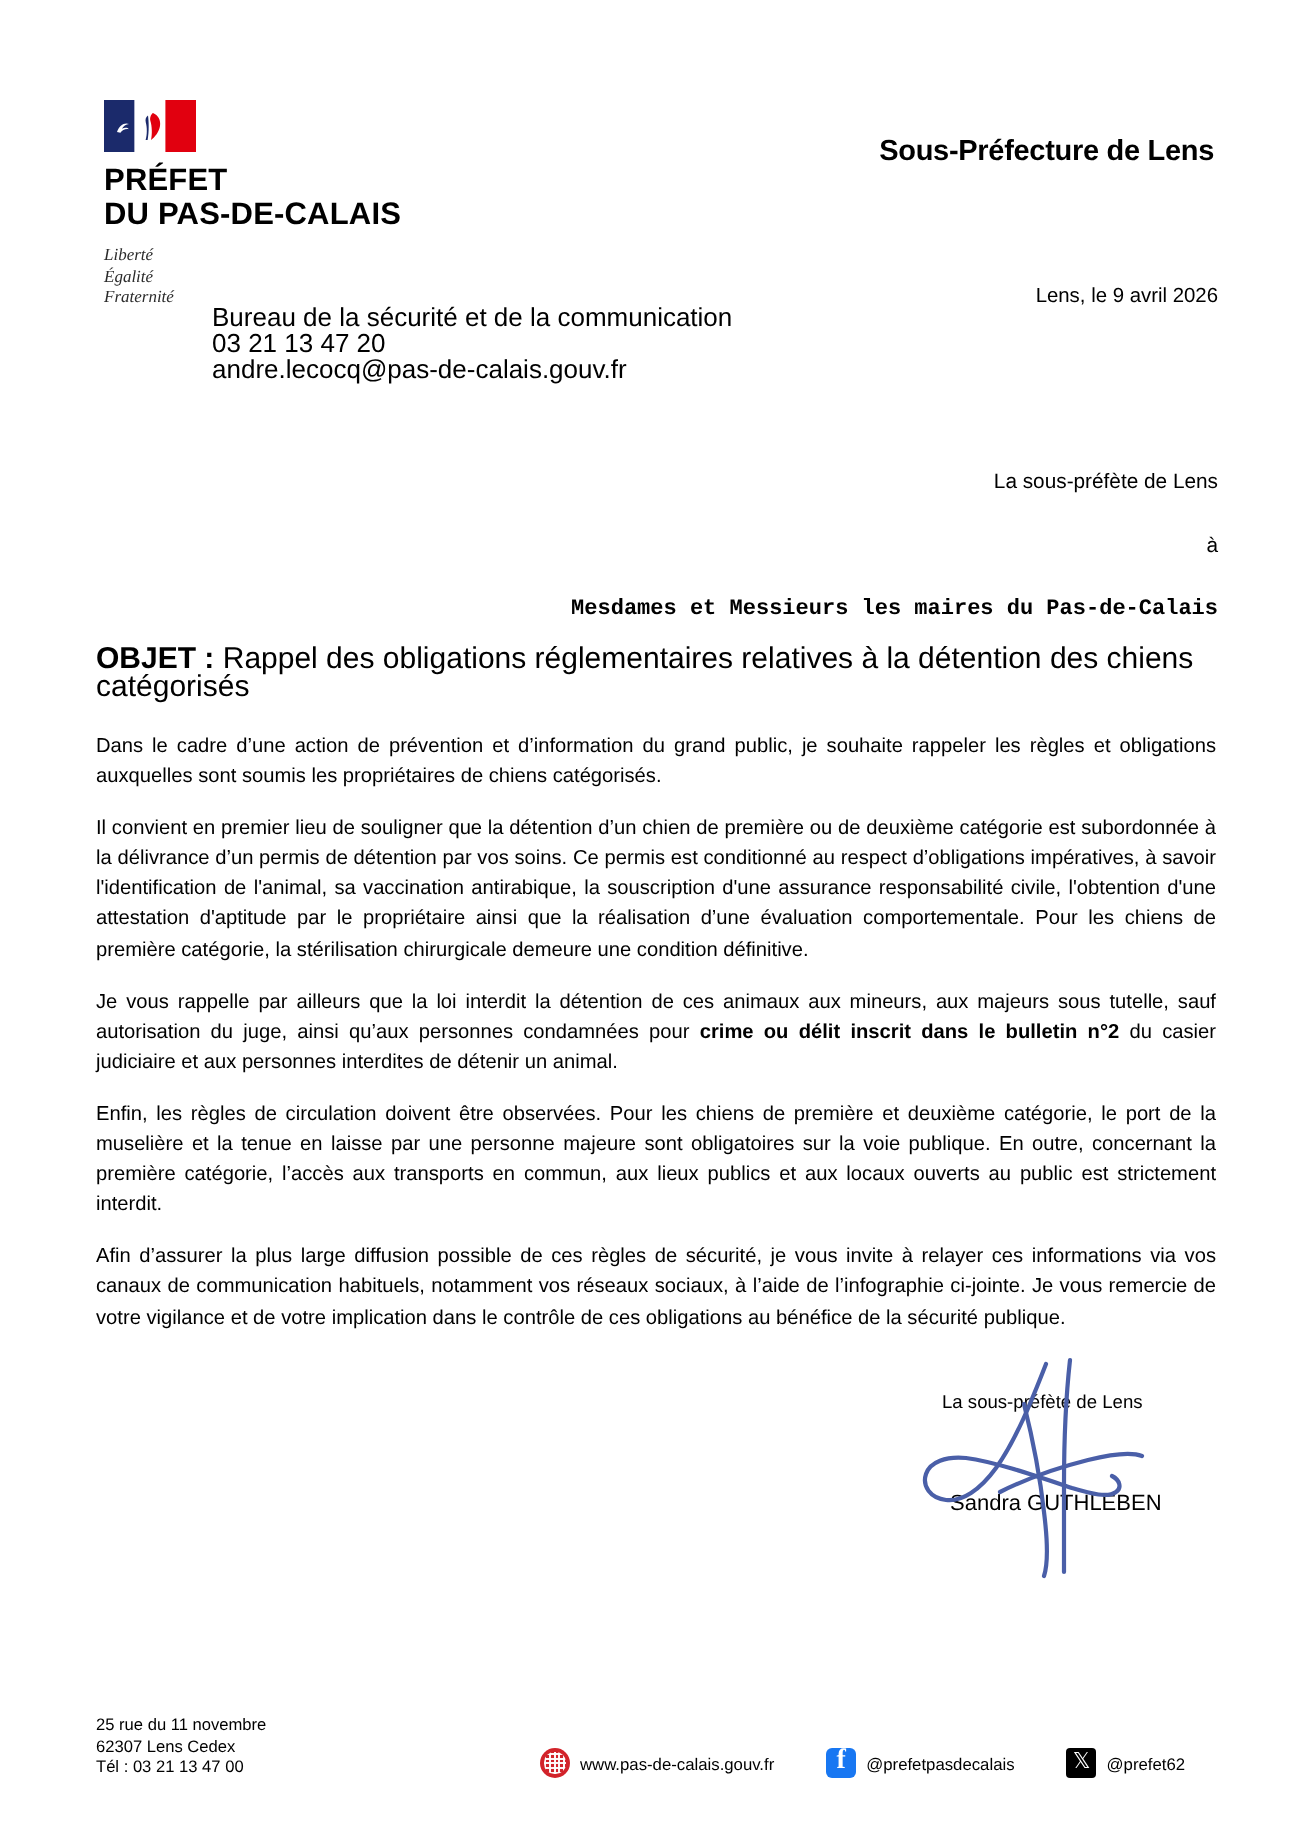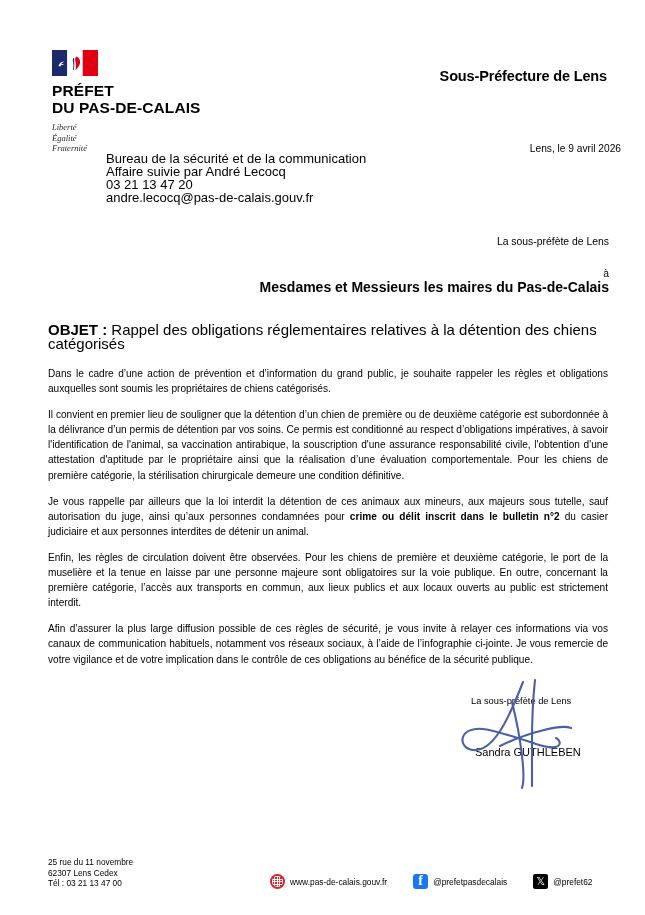--- a/index.html
+++ b/index.html
@@ -73,37 +73,37 @@
     top: 152px;
     font-size: 13px;
     line-height: 13px;
     color: #000000;
     margin-left: 44px;
   }
   .sender div { white-space: nowrap; }
 
   .date-line {
     position: absolute;
-    right: 24px;
+    right: 36px;
     top: 143px;
     font-size: 10.2px;
     white-space: nowrap;
   }
 
   
   .recipient {
     position: absolute;
     right: 36px;
     top: 236px;
     text-align: right;
     font-size: 10.4px;
   }
   .recipient .r-line { white-space: nowrap; }
   .recipient .r-a { margin-top: 21px; }
-  .recipient .r-to { font-weight: bold; font-size: 14px; }
+  .recipient .r-to { margin-top: 20px; font-weight: bold; font-size: 11px; font-family: Liberation Mono, monospace; }
 
   
   .objet-block {
     position: absolute;
     left: 48px;
     top: 323px;
     font-size: 15px;
     line-height: 14px;
   }
   .objet-block b { font-weight: bold; }
@@ -255,21 +255,20 @@
         <div>Égalité</div>
         <div>Fraternité</div>
       </div>
     </div>
 
     <div class="service-title">Sous-Préfecture de Lens</div>
   </div>
 
   <div class="sender">
     <div>Bureau de la sécurité et de la communication</div>
-    <div>Affaire suivie par André Lecocq</div>
     <div>03 21 13 47 20</div>
     <div>andre.lecocq@pas-de-calais.gouv.fr</div>
   </div>
 
   <div class="date-line">Lens, le 9 avril 2026</div>
 
   <div class="recipient">
     <div class="r-line">La sous-préfète de Lens</div>
     <div class="r-line r-a">à</div>
     <div class="r-line r-to">Mesdames et Messieurs les maires du Pas-de-Calais</div>

